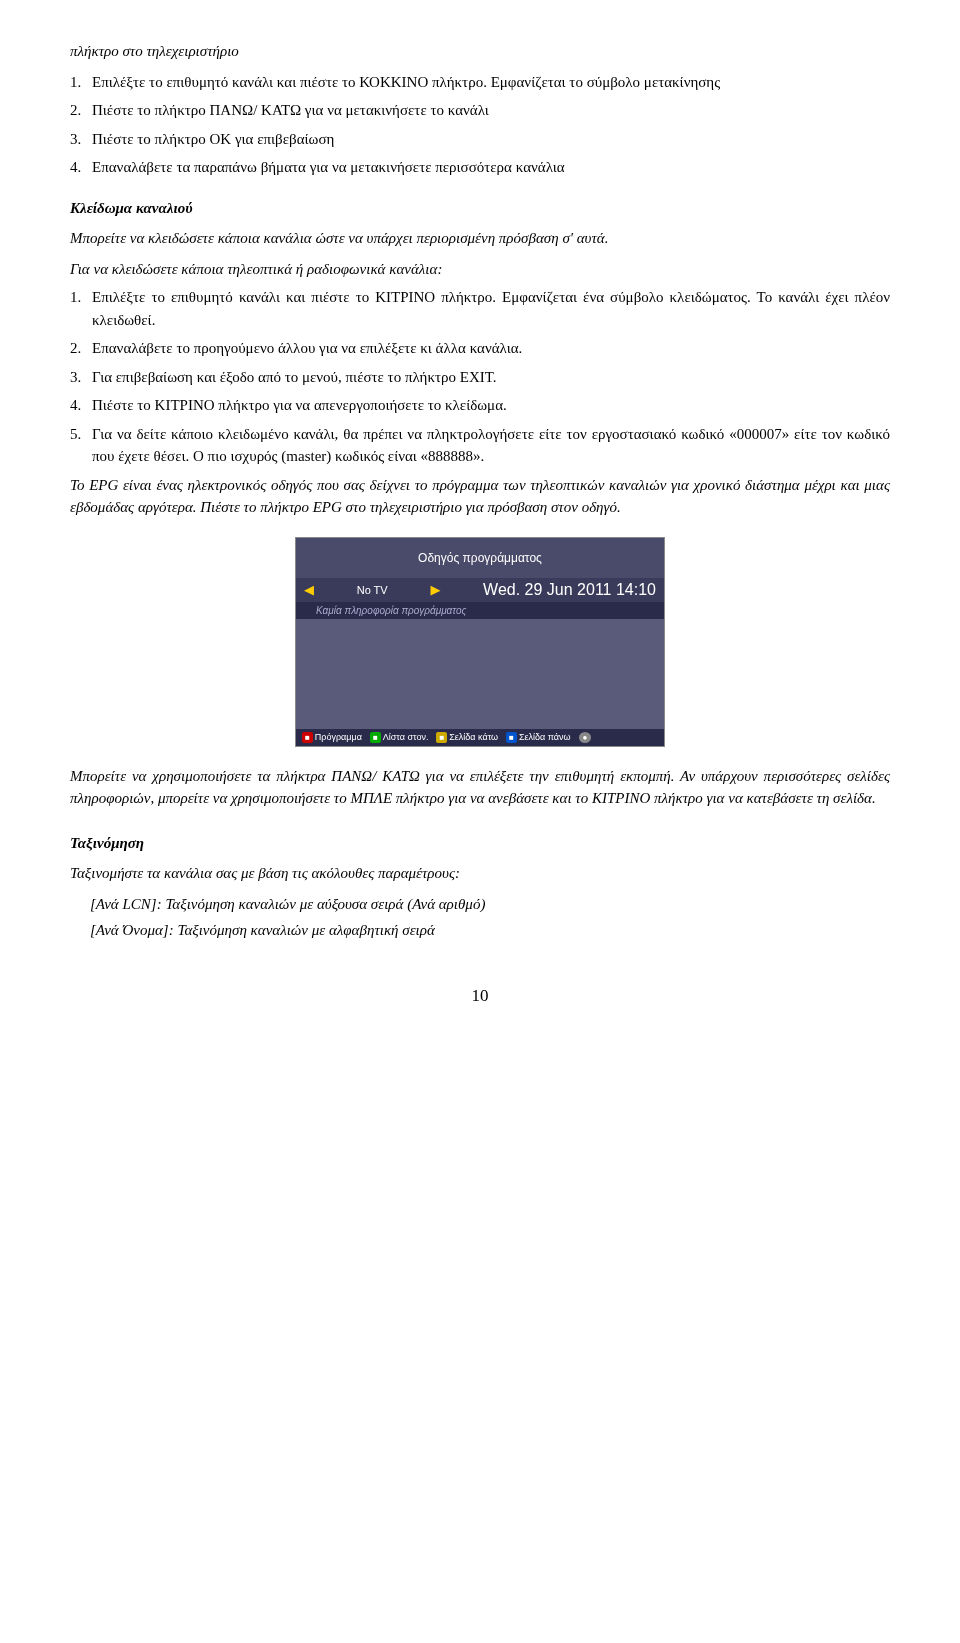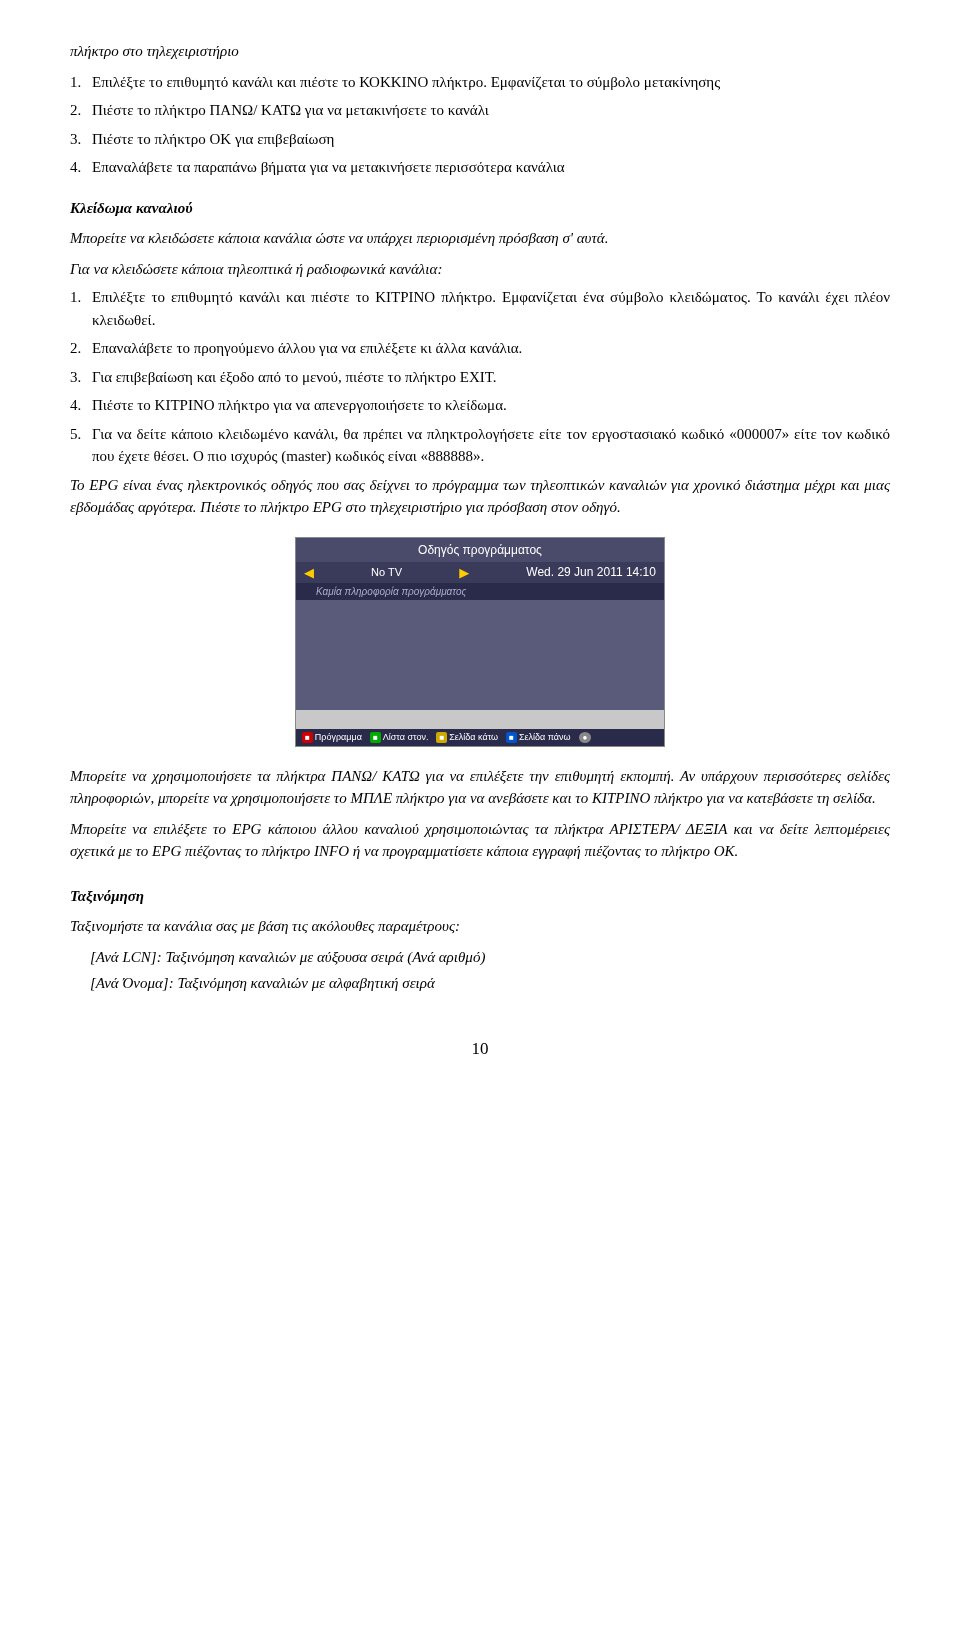--- a/index.html
+++ b/index.html
@@ -55,21 +55,21 @@
       background: #c8c8c8;
       border: 1px solid #888;
       position: relative;
       overflow: hidden;
     }
     .epg-title-bar {
       background: #4a4a6a;
       color: #ffffff;
       text-align: center;
       font-size: 12px;
-      padding: 5px 0;
+      padding: 13px 0;
       font-family: Arial, sans-serif;
     }
     .epg-nav-bar {
       display: flex;
       align-items: center;
       justify-content: space-between;
       background: #3a3a5a;
       color: #ffffff;
       font-size: 11px;
       padding: 3px 8px;
@@ -79,21 +79,21 @@
       color: #ffcc00;
       font-size: 13px;
       cursor: pointer;
     }
     .epg-no-tv {
       color: #ffffff;
       font-size: 11px;
     }
     .epg-date {
       color: #ffffff;
-      font-size: 12px;
+      font-size: 16px;
     }
     .epg-info-bar {
       background: #2a2a4a;
       color: #aaaacc;
       font-size: 10px;
       padding: 3px 20px;
       font-family: Arial, sans-serif;
       font-style: italic;
     }
     .epg-main-area {
@@ -235,21 +235,20 @@
         </span>
         <span class="epg-btn">
           <span class="epg-btn-circle">●</span>
         </span>
       </div>
     </div>
   </div>
 
   <p>Μπορείτε να χρησιμοποιήσετε τα πλήκτρα ΠΑΝΩ/ ΚΑΤΩ για να επιλέξετε την επιθυμητή εκπομπή. Αν υπάρχουν περισσότερες σελίδες πληροφοριών, μπορείτε να χρησιμοποιήσετε το ΜΠΛΕ πλήκτρο για να ανεβάσετε και το ΚΙΤΡΙΝΟ πλήκτρο για να κατεβάσετε τη σελίδα.</p>
 
-  <p style="margin-top:8px;">Μπορείτε να επιλέξετε το EPG κάποιου άλλου καναλιού χρησιμοποιώντας τα πλήκτρα ΑΡΙΣΤΕΡΑ/ ΔΕΞΙΑ και να δείτε λεπτομέρειες σχετικά με το EPG πιέζοντας το πλήκτρο INFO ή να προγραμματίσετε κάποια εγγραφή πιέζοντας το πλήκτρο ΟΚ.</p>
 
   <p class="section-header">Ταξινόμηση</p>
 
   <p>Ταξινομήστε τα κανάλια σας με βάση τις ακόλουθες παραμέτρους:</p>
 
   <p class="indent-item">[Ανά LCN]: Ταξινόμηση καναλιών με αύξουσα σειρά (Ανά αριθμό)</p>
   <p class="indent-item">[Ανά Όνομα]: Ταξινόμηση καναλιών με αλφαβητική σειρά</p>
 
   <div class="page-number">10</div>
 </div>

